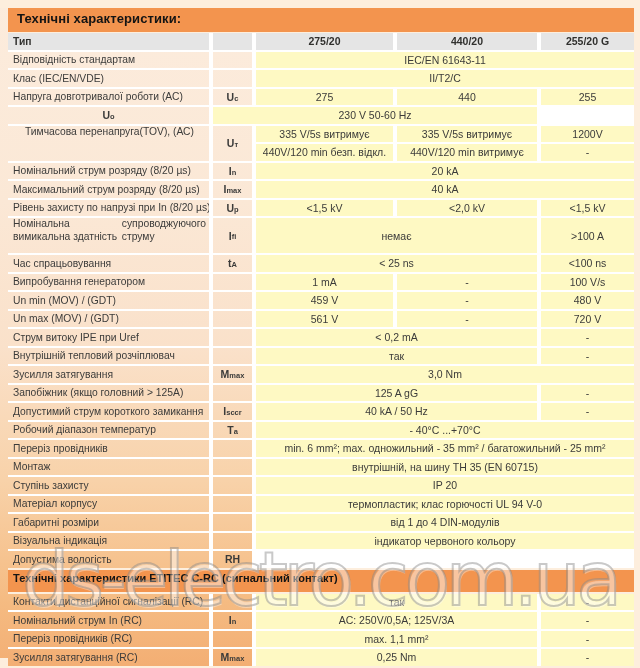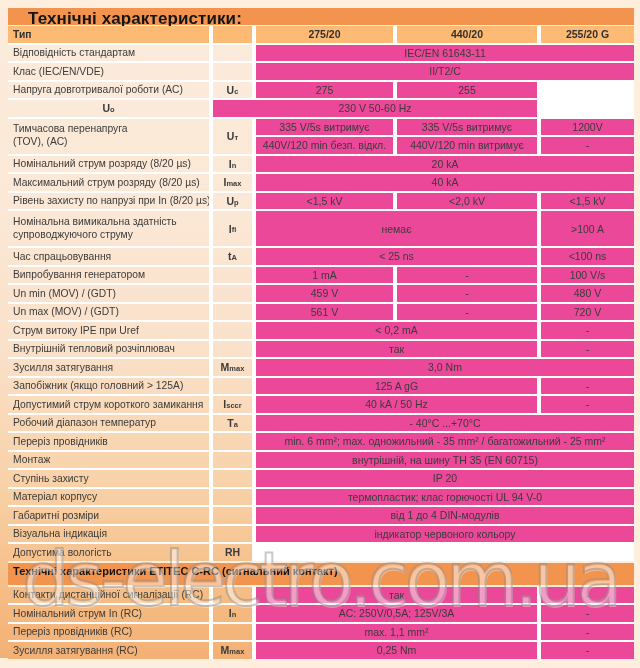--- a/index.html
+++ b/index.html
@@ -13,35 +13,35 @@
   }
   
   .grad {
     background-image:linear-gradient(180deg,#fcecdd 0%,#fbe8d6 30%,#fae1ca 52%,#f8d2a9 72%,#f5bb82 90%,#f3ae73 100%);
     background-attachment:fixed;
   }
   .left-strip { position:absolute; left:0; top:8px; width:8px; height:650px; z-index:0; }
   .page { position:absolute; left:8px; top:8px; width:626px; z-index:1; }
 
   .bar { background:#f3944e; color:#141414; font-weight:bold; }
-  .bar.bar1 { height:17px; line-height:21px; font-size:17px; padding-left:20px; margin-bottom:1px; letter-spacing:.1px; }
+  .bar.bar1 { height:24px; line-height:21px; font-size:13px; padding-left:9px; margin-bottom:1px; letter-spacing:.1px; }
   .bar.bar2 { height:22px; line-height:16.5px; font-size:11px; padding-left:5px; margin-top:2px; }
 
   .spec-table { display:flex; flex-direction:column; gap:2px; background:#fff; }
   .spec-table.rc { margin-top:2px; }
 
   .row { display:grid; grid-template-columns:201px 39px 137px 140px 93px; column-gap:4px; background:#fff; }
   .cell { height:16.5px; font-size:10.5px; display:flex; align-items:center; justify-content:center; overflow:hidden; }
   .cell.lab { justify-content:flex-start; padding:0 3px 0 5px; white-space:nowrap; font-size:10.3px; }
-  .cell.lab.multiline { white-space:normal; flex-direction:column; align-items:flex-start; justify-content:center; line-height:1.22; }
-  .cell.val { background:#ec4899; text-align:center; }
+  .cell.lab.multiline { white-space:normal; flex-direction:row; align-items:flex-start; justify-content:center; line-height:1.22; }
+  .cell.val { background:#fef9c3; text-align:center; }
   .cell.sym { font-weight:bold; }
   .cell.sym sub { font-size:7.5px; line-height:1; margin-top:3px; }
 
-  .row.hdr .cell { background:#fdba74; color:#30302e; font-weight:bold; }
+  .row.hdr .cell { background:#e5e5e5; color:#30302e; font-weight:bold; }
   .row.tall .cell { height:35px; }
   .row.dbl { grid-template-rows:16.5px 16.5px; row-gap:2px; }
   .row.dbl .cell.lab, .row.dbl .cell.sym { height:auto; grid-row:1 / span 2; }
 
   .watermark {
     position:absolute; left:50%; top:536px; transform:translateX(-50%);
     z-index:5; pointer-events:none; white-space:nowrap;
     font-family:"DejaVu Sans",sans-serif;
     font-size:74px; letter-spacing:-4px; font-weight:400;
     color:rgba(255,255,255,0.18);
@@ -76,20 +76,21 @@
         <div class="cell sym grad"></div>
         <div class="cell val" style="grid-column: span 3;">II/T2/C</div>
       </div>
       <div class="row">
         <div class="cell lab grad">Напруга довготривалої роботи (АС)</div>
         <div class="cell sym grad">
           <span>U</span>
           <sub>c</sub>
         </div>
         <div class="cell val">275</div>
+        <div class="cell val">440</div>
         <div class="cell val">255</div>
       </div>
       <div class="row">
         <div class="cell sym grad">
           <span>U</span>
           <sub>o</sub>
         </div>
         <div class="cell val" style="grid-column: span 3;">230 V 50-60 Hz</div>
       </div>
       <div class="row dbl">

